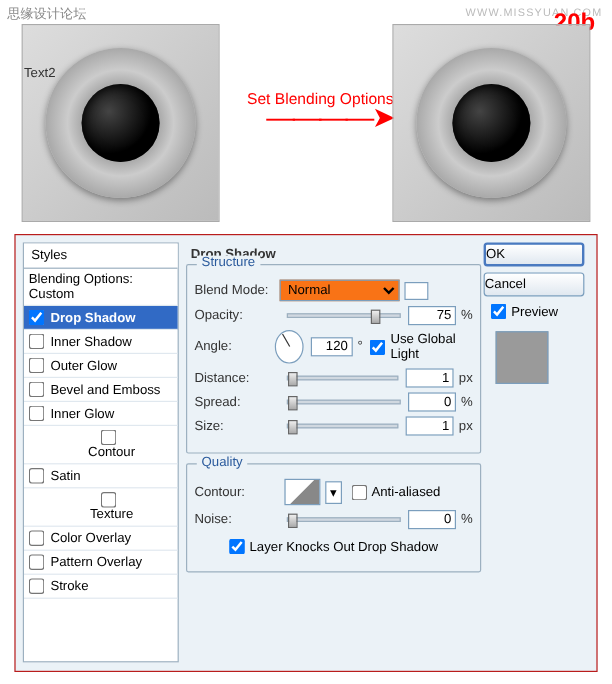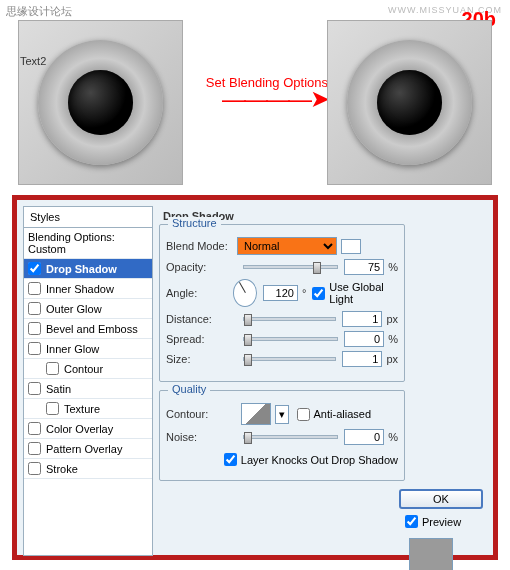--- a/index.html
+++ b/index.html
@@ -10,46 +10,46 @@
 .step-label { position: absolute; top: 8px; right: 14px; font-size: 20px; font-weight: bold; color: #f00; }
 .lens-box { position: absolute; top: 20px; width: 165px; height: 165px; background: linear-gradient(135deg,#ddd,#bbb); border:1px solid #aaa; display:flex; align-items:center; justify-content:center; }
 .lens-left { left: 18px; }
 .lens-right { right: 18px; }
 .lens { width: 125px; height: 125px; border-radius: 50%; background: radial-gradient(circle,#eee 0%,#999 30%,#ccc 50%,#aaa 70%); position: relative; box-shadow: 0 2px 6px rgba(0,0,0,0.4); }
 .lens-inner { position: absolute; top: 30px; left: 30px; width: 65px; height: 65px; border-radius: 50%; background: radial-gradient(circle at 35% 35%, #444 0%, #000 60%); box-shadow: inset 0 0 10px #000; }
 .text-label { position: absolute; top: 55px; left: 20px; font-size: 11px; color: #333; }
 .arrow-area { position: absolute; top: 75px; left: 188px; width: 140px; text-align: right; }
 .arrow-label { color: #f00; font-size: 13px; margin-bottom: 4px; }
 .arrow { color: #f00; font-size: 24px; line-height: 10px; letter-spacing: -2px; }
-.dialog { position: absolute; top: 195px; left: 12px; width: 486px; height: 365px; border: 5px solid #b91c1c; background: #ebf2f7; padding: 6px; }
+.dialog { position: absolute; top: 195px; left: 12px; width: 486px; height: 365px; border: 1px solid #b91c1c; background: #ebf2f7; padding: 6px; }
 .styles-panel { float: left; width: 130px; border: 1px solid #9cb0c0; background: #fff; height: 350px; }
 .styles-header { border-bottom: 1px solid #9cb0c0; padding: 4px 6px; background: #fff; }
 .style-row { padding: 3px 4px; border-bottom: 1px solid #e0e8ef; display: flex; align-items: center; cursor: pointer; }
 .style-row.header-row { font-weight: normal; }
 .style-row.selected { background: #316ac5; color: #fff; }
 .style-row input[type=checkbox] { margin-right: 5px; }
-.style-row.sub { padding-left: 22px; }
+.style-row.sub { padding-left: 22px; flex-direction: column; }
 .center-panel { float: left; width: 246px; margin-left: 6px; }
 .panel-title { color: #333; font-weight: bold; padding: 4px 0 2px 4px; }
 .fieldset { border: 1px solid #9cb0c0; border-radius: 2px; margin-bottom: 8px; padding: 8px 6px 10px 6px; position: relative; }
 .legend { position: absolute; top: -8px; left: 8px; background: #ebf2f7; padding: 0 4px; color: #2a5a9c; font-weight: normal; }
 .form-row { display: flex; align-items: center; margin: 4px 0; }
 .form-label { width: 65px; text-align: left; margin-right: 6px; color: #333; }
 select { border: 1px solid #7b9ebd; background: #f97316; padding: 1px 2px; width: 100px; font-size: 11px; }
 .swatch { width: 20px; height: 15px; border: 1px solid #7b9ebd; background: #fff; margin-left: 4px; }
 .slider { flex: 1; height: 4px; background: #d0d8e0; position: relative; margin: 0 6px; border: 1px solid #9cb0c0; }
 .slider-thumb { position: absolute; top: -4px; width: 8px; height: 12px; background: linear-gradient(#eee,#aaa); border: 1px solid #666; }
 .numbox { width: 40px; border: 1px solid #7b9ebd; background: #fff; padding: 1px 3px; text-align: right; }
 .unit { margin-left: 4px; color: #333; }
 .angle-dial { width: 28px; height: 28px; border: 1px solid #7b9ebd; border-radius: 50%; background: #fff; position: relative; margin: 0 6px; }
 .angle-line { position: absolute; top: 50%; left: 50%; width: 12px; height: 1px; background: #333; transform-origin: 0 0; transform: rotate(-120deg); }
 .contour-box { width: 30px; height: 22px; border: 1px solid #7b9ebd; background: linear-gradient(135deg,#fff 49%,#888 50%); margin: 0 4px; }
 .chk { margin-right: 4px; }
 .right-panel { float: right; width: 88px; }
-.btn { display: block; width: 84px; padding: 3px 0; margin-bottom: 5px; text-align: center; border: 1px solid #7b9ebd; border-radius: 3px; background: linear-gradient(#fff,#e0e8f0); cursor: pointer; }
+.btn { display: block; width: 84px; padding: 3px 0; margin-bottom: 5px; text-align: left; border: 1px solid #7b9ebd; border-radius: 3px; background: linear-gradient(#fff,#e0e8f0); cursor: pointer; }
 .btn.default { border: 2px solid #4a7ac0; padding: 2px 0; }
 .preview-chk { display: flex; align-items: center; margin: 6px 0 10px 6px; }
 .preview-box { width: 44px; height: 44px; background: #9a9a9a; border: 1px solid #7b9ebd; margin-left: 10px; }
 </style>
 </head>
 <body>
 
 <div class="header">
   <span class="watermark">思缘设计论坛</span>
   <span class="watermark2">WWW.MISSYUAN.COM</span>
@@ -187,28 +187,29 @@
         <span>Anti-aliased</span>
       </div>
       <div class="form-row">
         <span class="form-label">Noise:</span>
         <div class="slider">
             <div class="slider-thumb" style="left:0"></div>
           </div>
         <span class="numbox">0</span>
         <span class="unit">%</span>
       </div>
-      <div class="form-row" style="justify-content:flex-end;margin-top:8px">
+      <div class="form-row" style="justify-content:center;margin-top:8px">
         <input type="checkbox" checked="" class="chk" style="">
         <span>Layer Knocks Out Drop Shadow</span>
       </div>
     </div>
   </div>
 
   <div class="right-panel">
     <div class="btn default">OK</div>
+    <div class="btn">Cancel</div>
     <div class="preview-chk">
       <input type="checkbox" checked="" class="chk" style="">
       <span>Preview</span>
     </div>
     <div class="preview-box"></div>
   </div>
 </div>
 
 </body></html>

